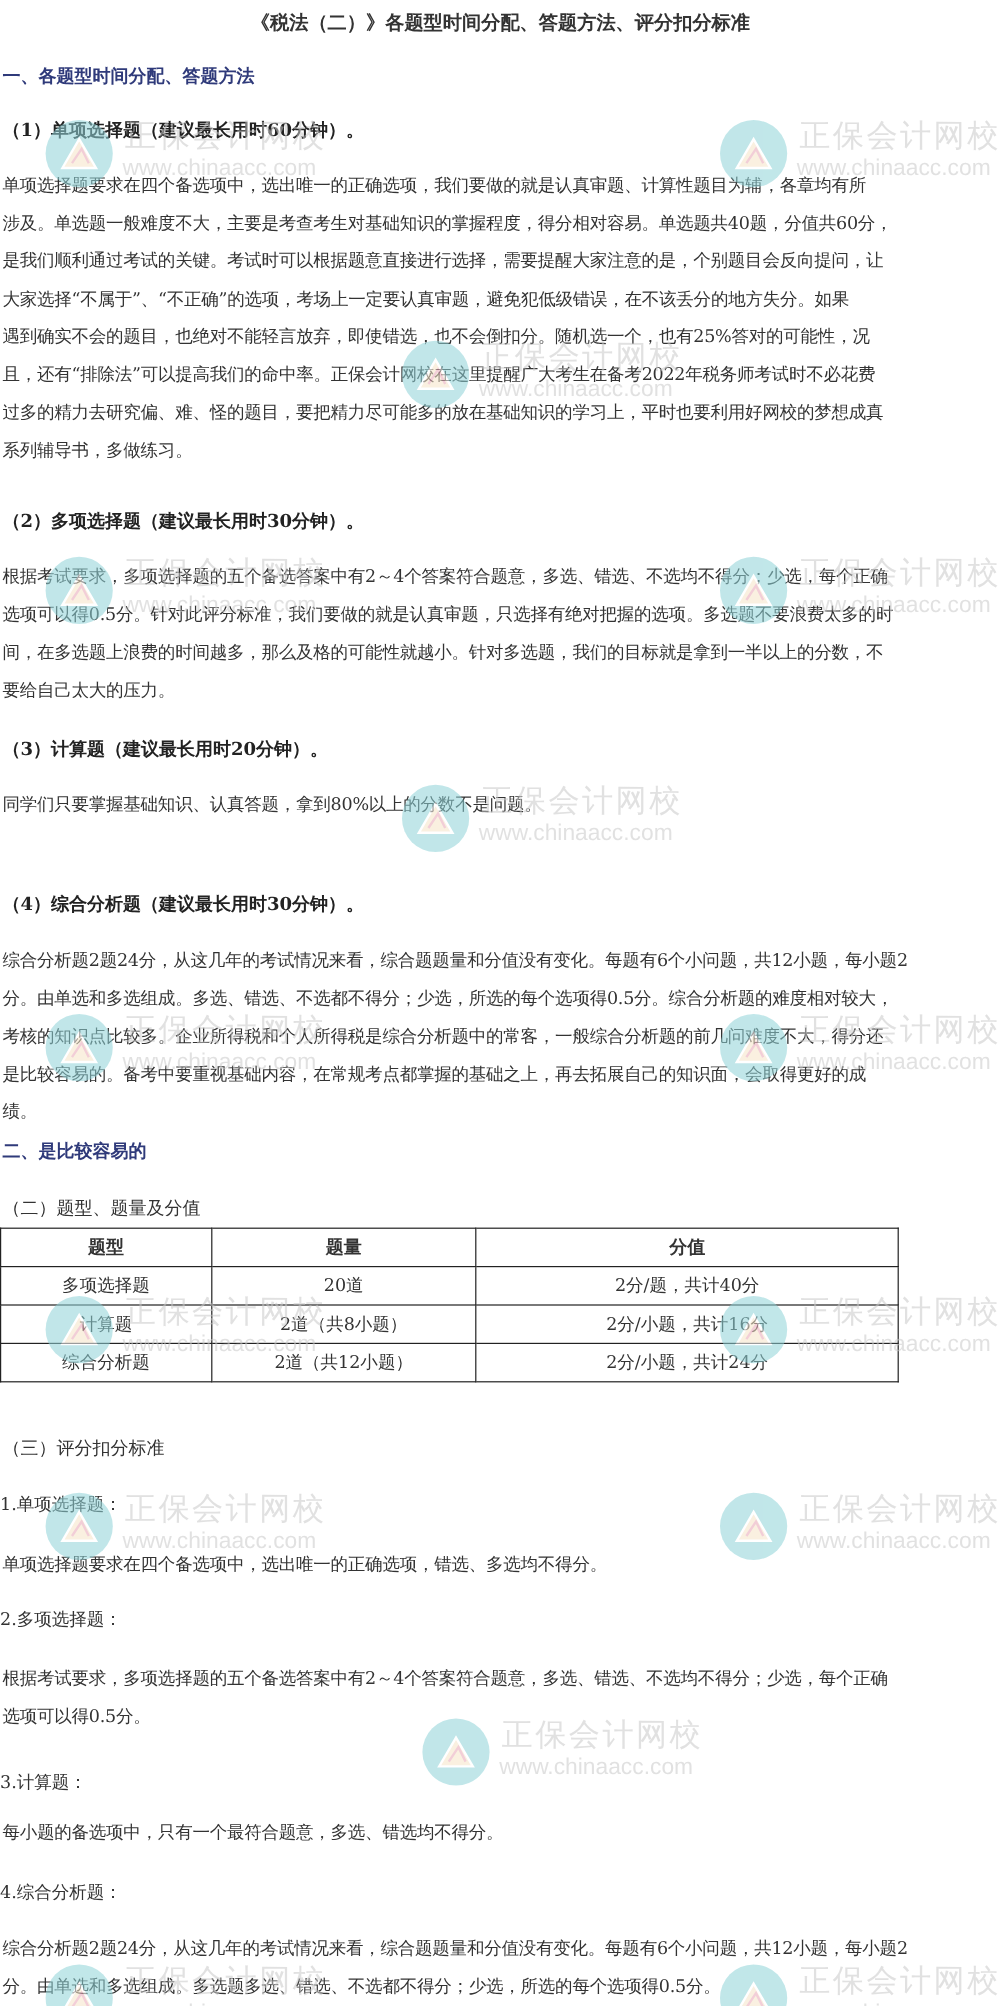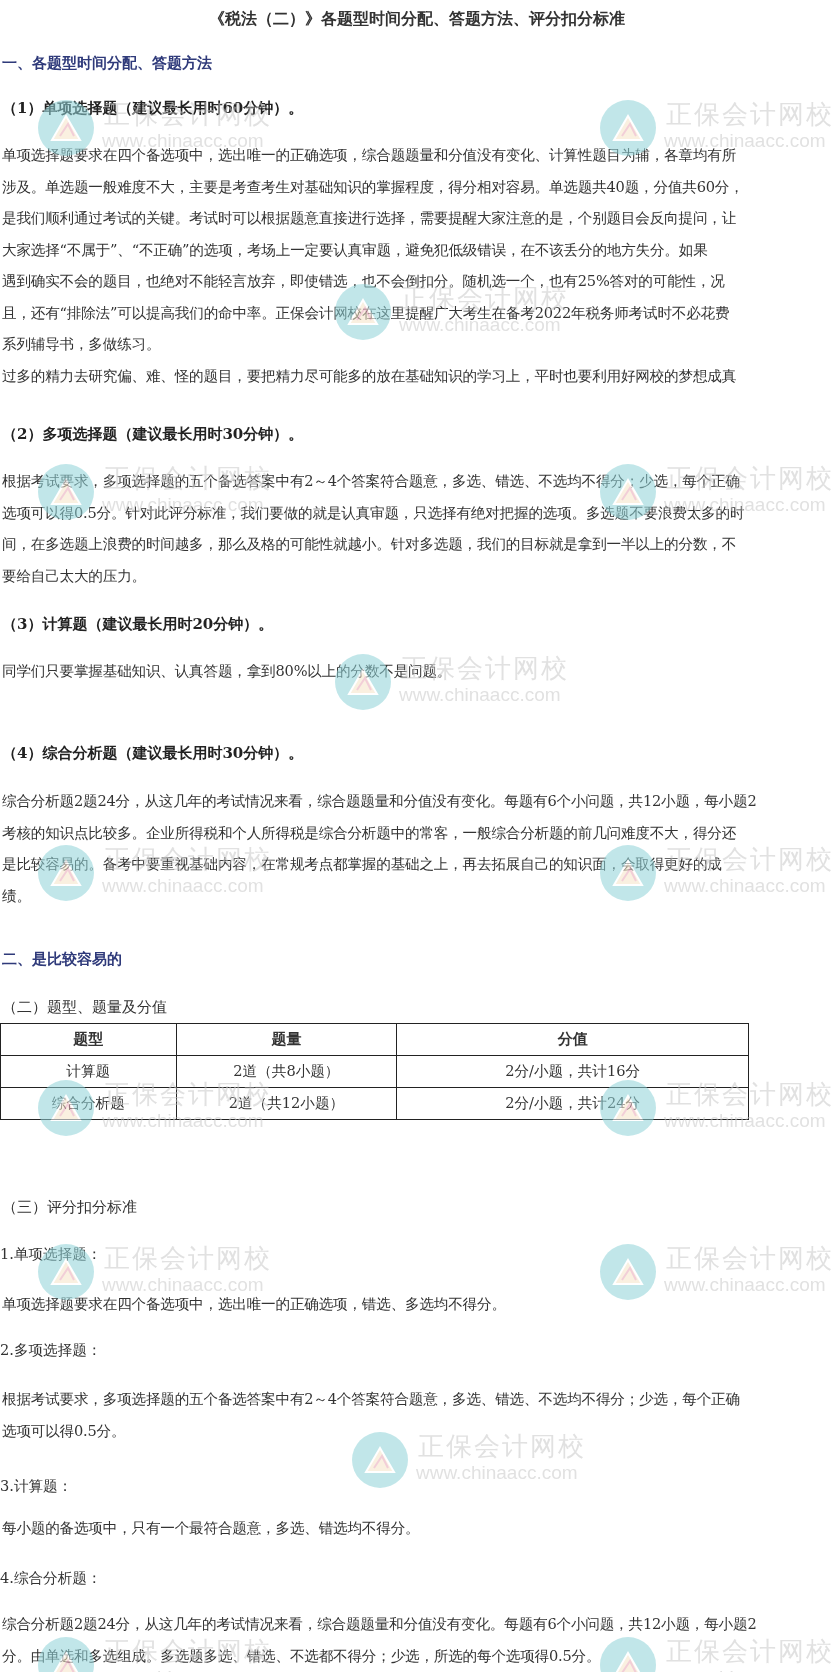--- a/index.html
+++ b/index.html
@@ -63,46 +63,47 @@
 </style>
 </head>
 <body>
 
 <div class="title">《税法（二）》各题型时间分配、答题方法、评分扣分标准</div>
 
 <div class="h1" style="top:51px;">一、各题型时间分配、答题方法</div>
 
 <div class="h2" style="top:96px;">（1）单项选择题（建议最长用时60分钟）。</div>
 <div class="para" style="top:139px;">
-  <span>单项选择题要求在四个备选项中，选出唯一的正确选项，综合题题量和分值没有变化、计算性题目为辅，各章均有所</span>
+  <span>单项选择题要求在四个备选项中，选出唯一的正确选项，我们要做的就是认真审题、计算性题目为辅，各章均有所</span>
   <span>涉及。单选题一般难度不大，主要是考查考生对基础知识的掌握程度，得分相对容易。单选题共40题，分值共60分，</span>
   <span>是我们顺利通过考试的关键。考试时可以根据题意直接进行选择，需要提醒大家注意的是，个别题目会反向提问，让</span>
   <span>大家选择“不属于”、“不正确”的选项，考场上一定要认真审题，避免犯低级错误，在不该丢分的地方失分。如果</span>
   <span>遇到确实不会的题目，也绝对不能轻言放弃，即使错选，也不会倒扣分。随机选一个，也有25%答对的可能性，况</span>
   <span>且，还有“排除法”可以提高我们的命中率。正保会计网校在这里提醒广大考生在备考2022年税务师考试时不必花费</span>
+  <span>过多的精力去研究偏、难、怪的题目，要把精力尽可能多的放在基础知识的学习上，平时也要利用好网校的梦想成真</span>
   <span>系列辅导书，多做练习。</span>
-  <span>过多的精力去研究偏、难、怪的题目，要把精力尽可能多的放在基础知识的学习上，平时也要利用好网校的梦想成真</span>
 </div>
 
 <div class="h2" style="top:422px;">（2）多项选择题（建议最长用时30分钟）。</div>
 <div class="para" style="top:465px;">
   <span>根据考试要求，多项选择题的五个备选答案中有2～4个答案符合题意，多选、错选、不选均不得分；少选，每个正确</span>
   <span>选项可以得0.5分。针对此评分标准，我们要做的就是认真审题，只选择有绝对把握的选项。多选题不要浪费太多的时</span>
   <span>间，在多选题上浪费的时间越多，那么及格的可能性就越小。针对多选题，我们的目标就是拿到一半以上的分数，不</span>
   <span>要给自己太大的压力。</span>
 </div>
 
 <div class="h2" style="top:612px;">（3）计算题（建议最长用时20分钟）。</div>
 <div class="para" style="top:655px;">
   <span>同学们只要掌握基础知识、认真答题，拿到80%以上的分数不是问题。</span>
 </div>
 
 <div class="h2" style="top:741px;">（4）综合分析题（建议最长用时30分钟）。</div>
 <div class="para" style="top:785px;">
   <span>综合分析题2题24分，从这几年的考试情况来看，综合题题量和分值没有变化。每题有6个小问题，共12小题，每小题2</span>
+  <span>分。由单选和多选组成。多选、错选、不选都不得分；少选，所选的每个选项得0.5分。综合分析题的难度相对较大，</span>
   <span>考核的知识点比较多。企业所得税和个人所得税是综合分析题中的常客，一般综合分析题的前几问难度不大，得分还</span>
   <span>是比较容易的。备考中要重视基础内容，在常规考点都掌握的基础之上，再去拓展自己的知识面，会取得更好的成</span>
   <span>绩。</span>
 </div>
 
 <div class="h1" style="top:947px;">二、是比较容易的</div>
 
 <div class="h3" style="top:995px;">（二）题型、题量及分值</div>
 
 <table class="scores">
@@ -111,20 +112,25 @@
       <col class="c2">
       <col class="c3">
     </colgroup>
   <tbody>
       <tr>
     <th>题型</th>
     <th>题量</th>
     <th>分值</th>
   </tr>
   <tr>
+    <td>多项选择题</td>
+    <td>20道</td>
+    <td>2分/题，共计40分</td>
+  </tr>
+  <tr>
     <td>计算题</td>
     <td>2道（共8小题）</td>
     <td>2分/小题，共计16分</td>
   </tr>
   <tr>
     <td>综合分析题</td>
     <td>2道（共12小题）</td>
     <td>2分/小题，共计24分</td>
   </tr>
 </tbody>

